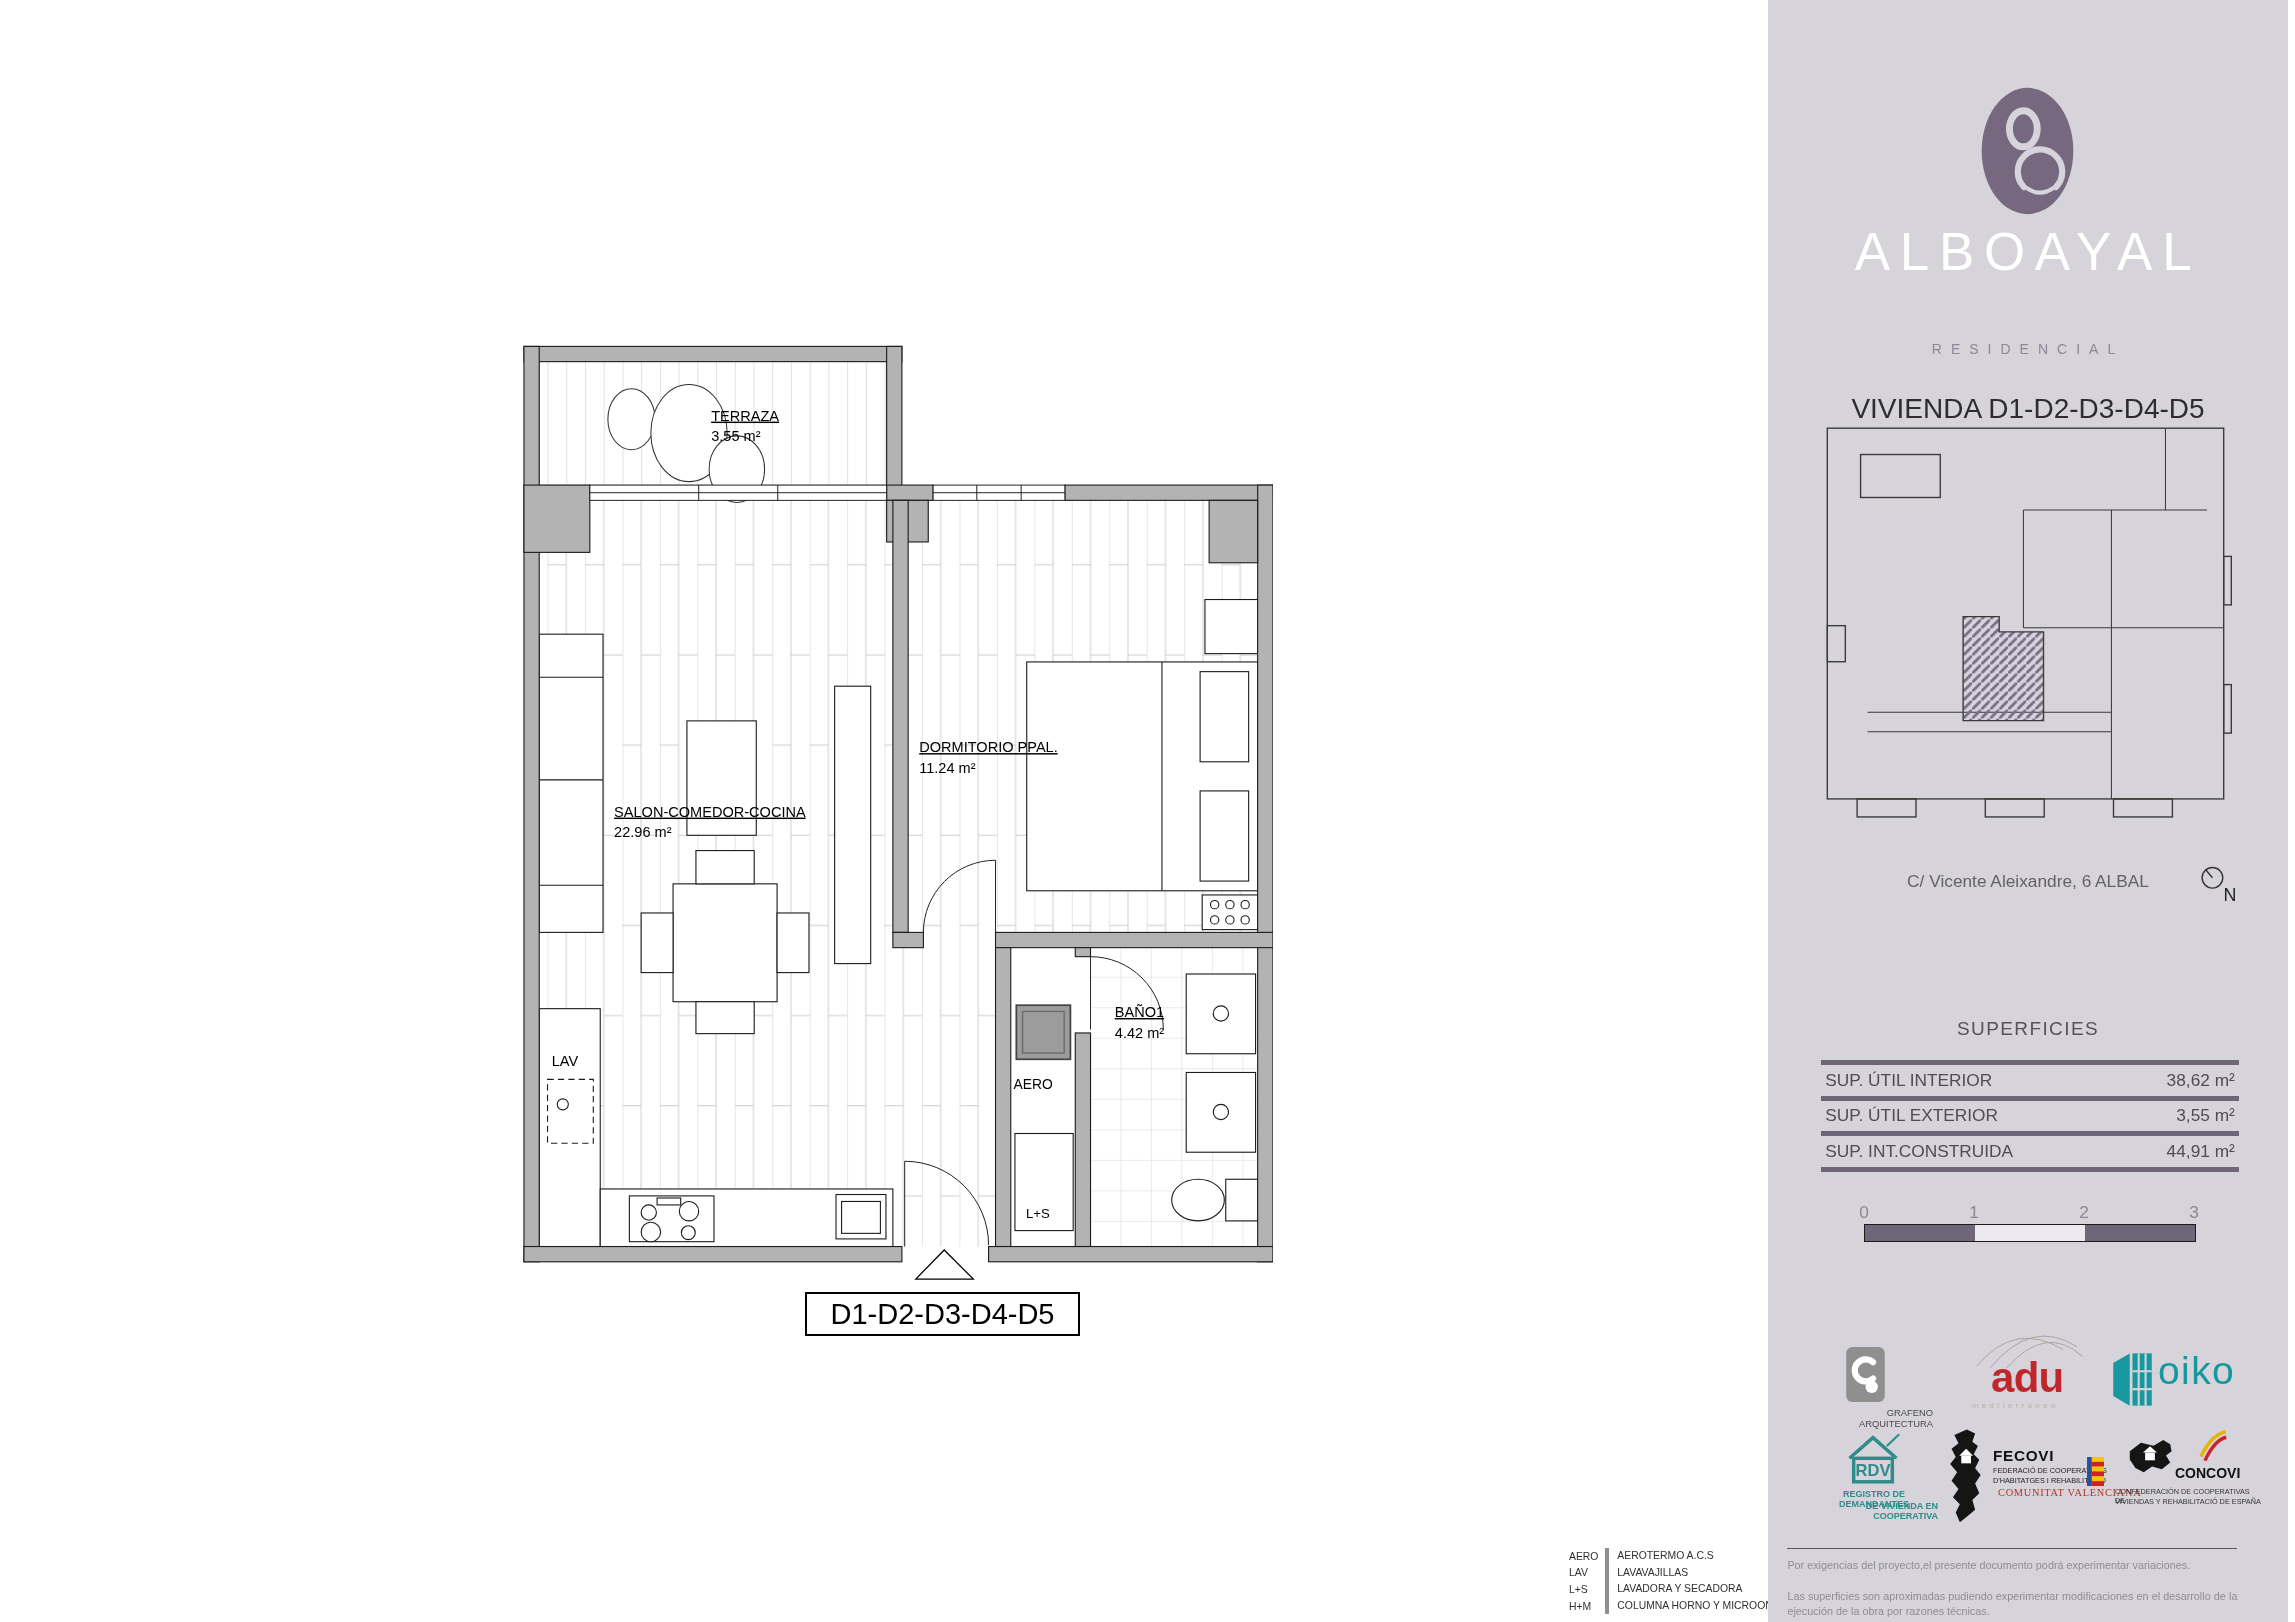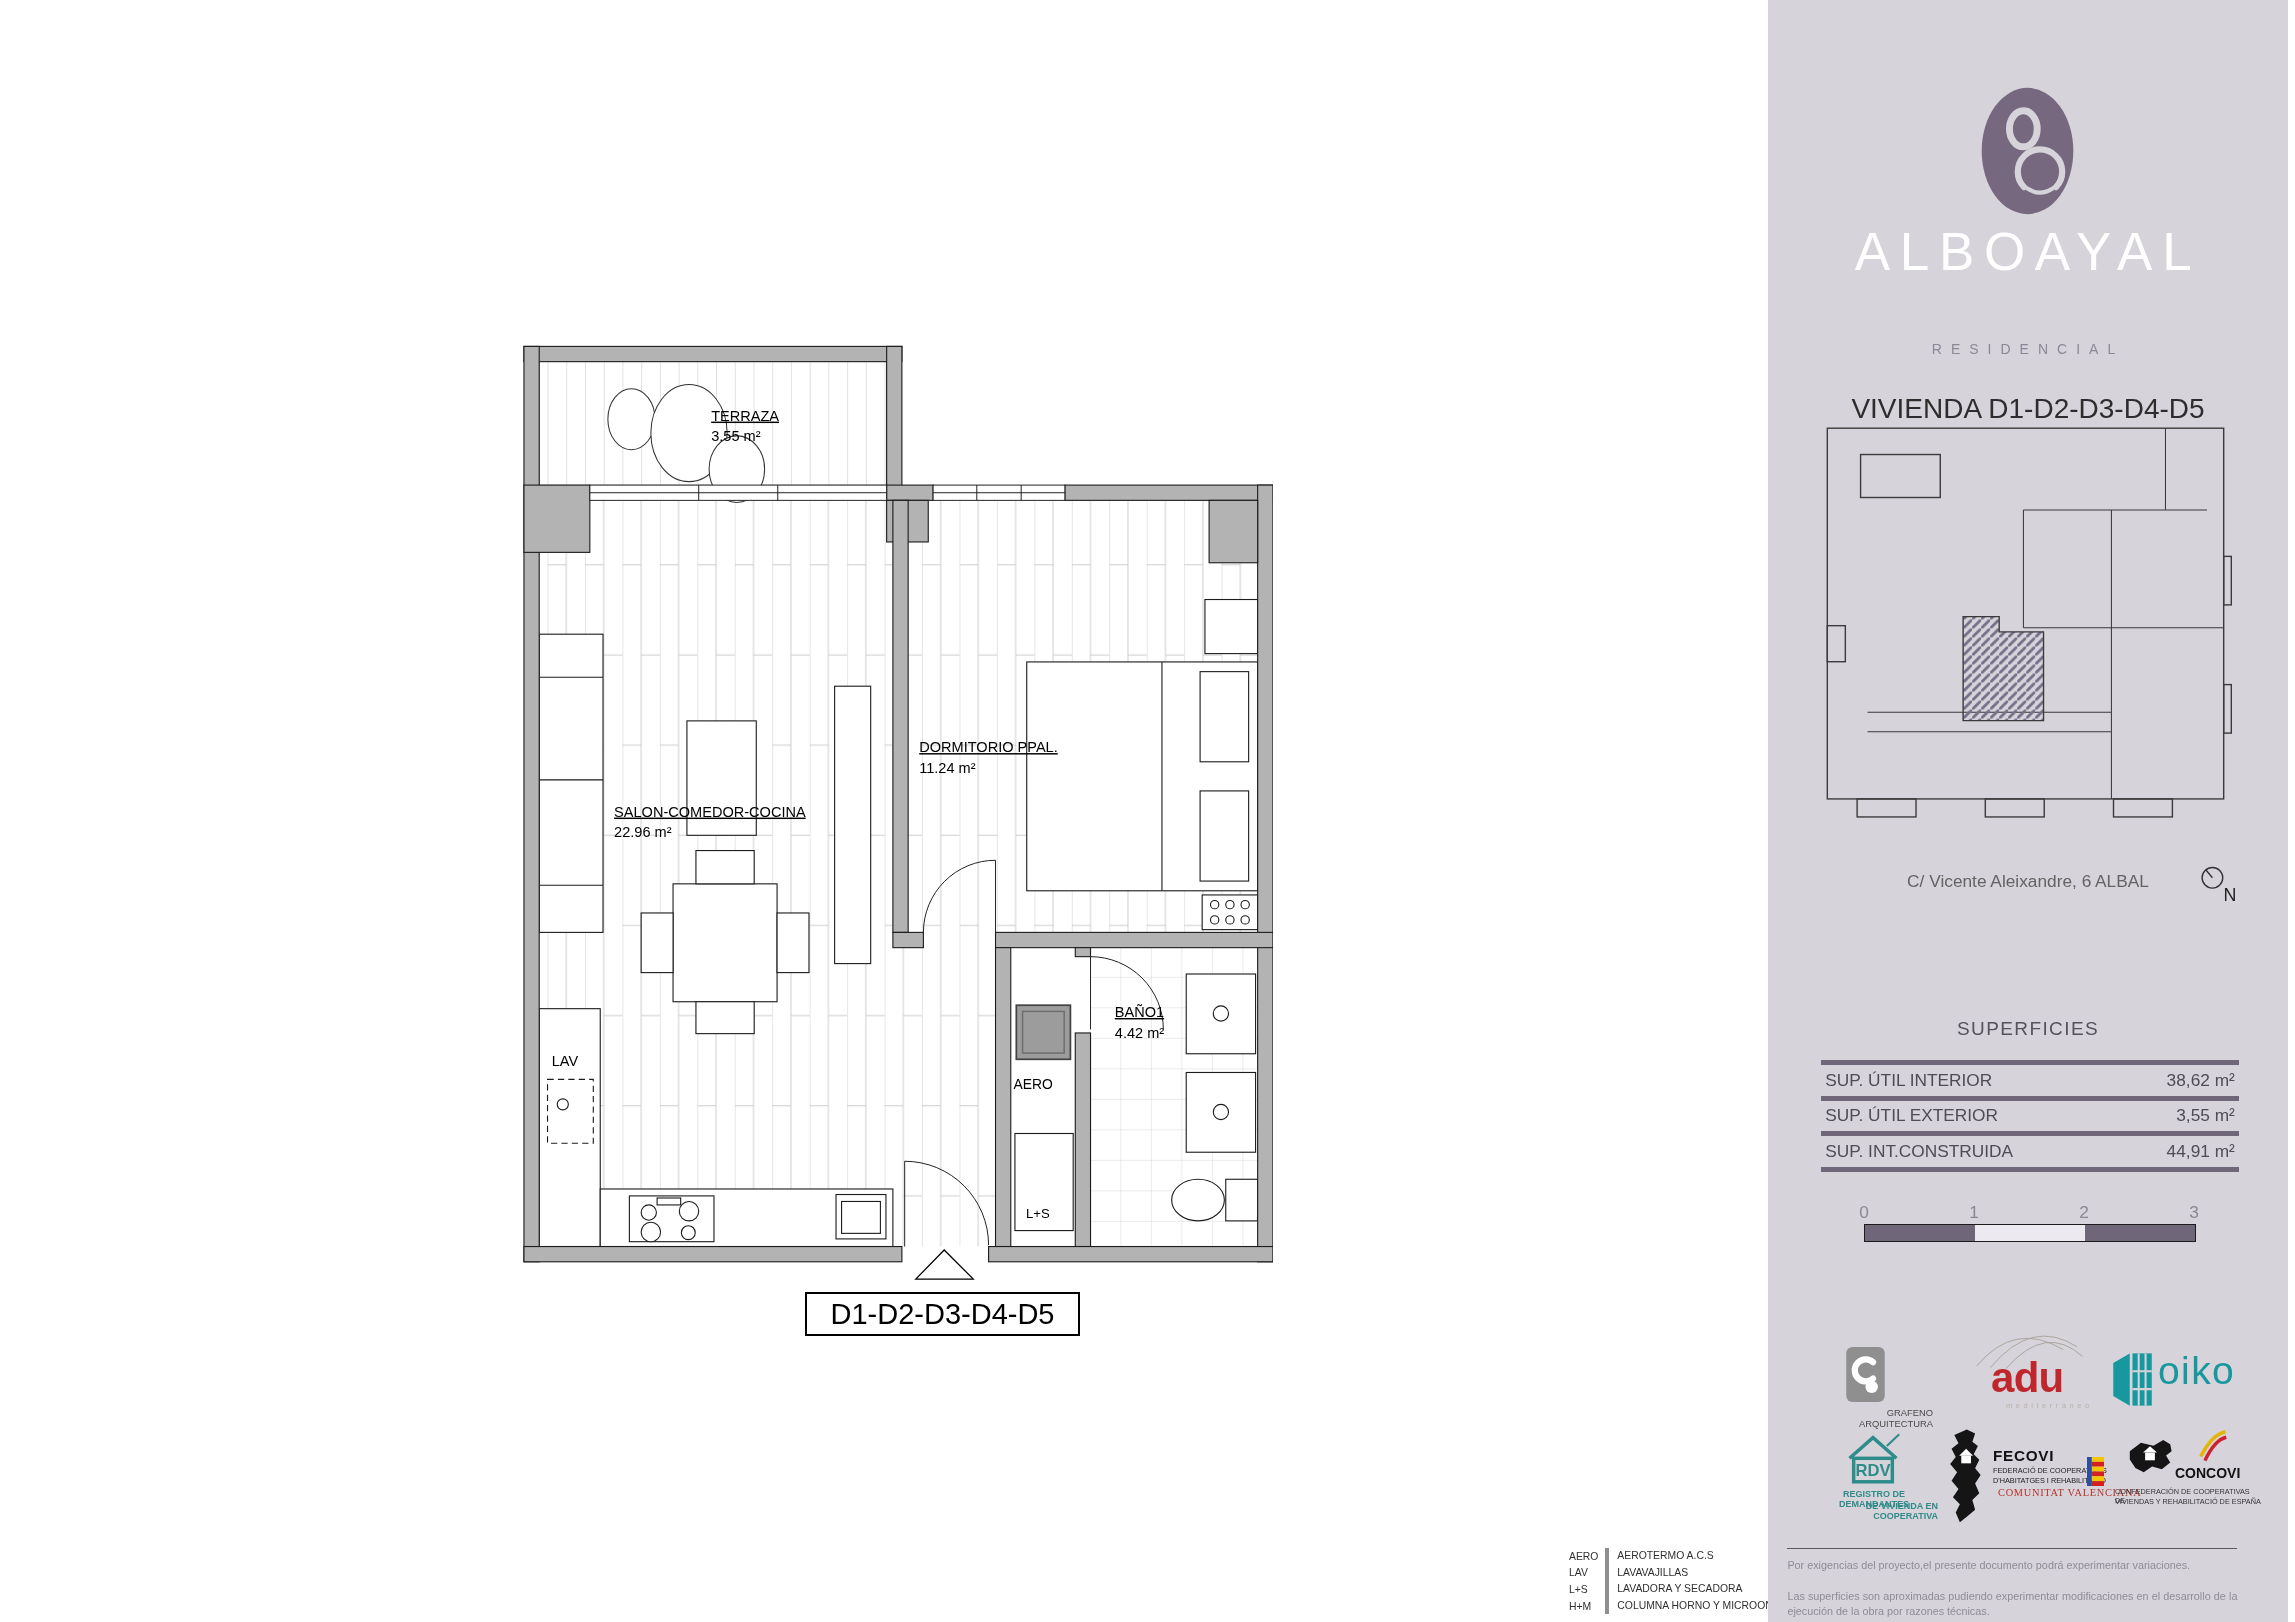--- a/index.html
+++ b/index.html
@@ -267,21 +267,21 @@
     <div class="abs" style="left:44px;top:1407px;width:121px;text-align:right;font-size:9.4px;color:#4a4a4a;">GRAFENO ARQUITECTURA</div>
 
     <svg class="abs" style="left:205px;top:1326px;" width="111" height="43" viewBox="0 0 160 62">
       <g fill="none" stroke="#a9a49c" stroke-width="1.4">
         <path d="M5,58 Q60,-8 130,34"></path>
         <path d="M25,60 Q85,-12 150,30"></path>
         <path d="M48,61 Q105,-4 158,44"></path>
       </g>
     </svg>
     <div class="abs" style="left:223px;top:1358px;font-size:42px;font-weight:bold;color:#c0272d;letter-spacing:-0.7px;line-height:39px;">adu</div>
-    <div class="abs" style="left:238px;top:1401px;font-size:7.6px;letter-spacing:3.5px;color:#b8b2aa;">mediterráneo</div>
+    <div class="abs" style="left:204px;top:1401px;font-size:7.6px;letter-spacing:3.5px;color:#b8b2aa;">mediterráneo</div>
 
     <svg class="abs" style="left:345px;top:1352px;" width="39" height="55" viewBox="0 0 56 80">
       <polygon points="0,16 24,2 24,78 0,64" fill="#17989e"></polygon>
       <rect x="28" y="2" width="28" height="76" fill="#17989e"></rect>
       <path d="M37,2 V78 M47,2 V78 M28,28 H56 M28,54 H56" stroke="#d6d3da" stroke-width="3"></path>
     </svg>
     <div class="abs" style="left:390px;top:1349px;font-size:39px;font-weight:normal;color:#17989e;letter-spacing:1.4px;">oiko</div>
 
     <svg class="abs" style="left:76px;top:1432px;" width="58" height="54" viewBox="0 0 84 78">
       <path d="M8,38 L42,8 L76,38" fill="none" stroke="#2e8c8a" stroke-width="5"></path>

